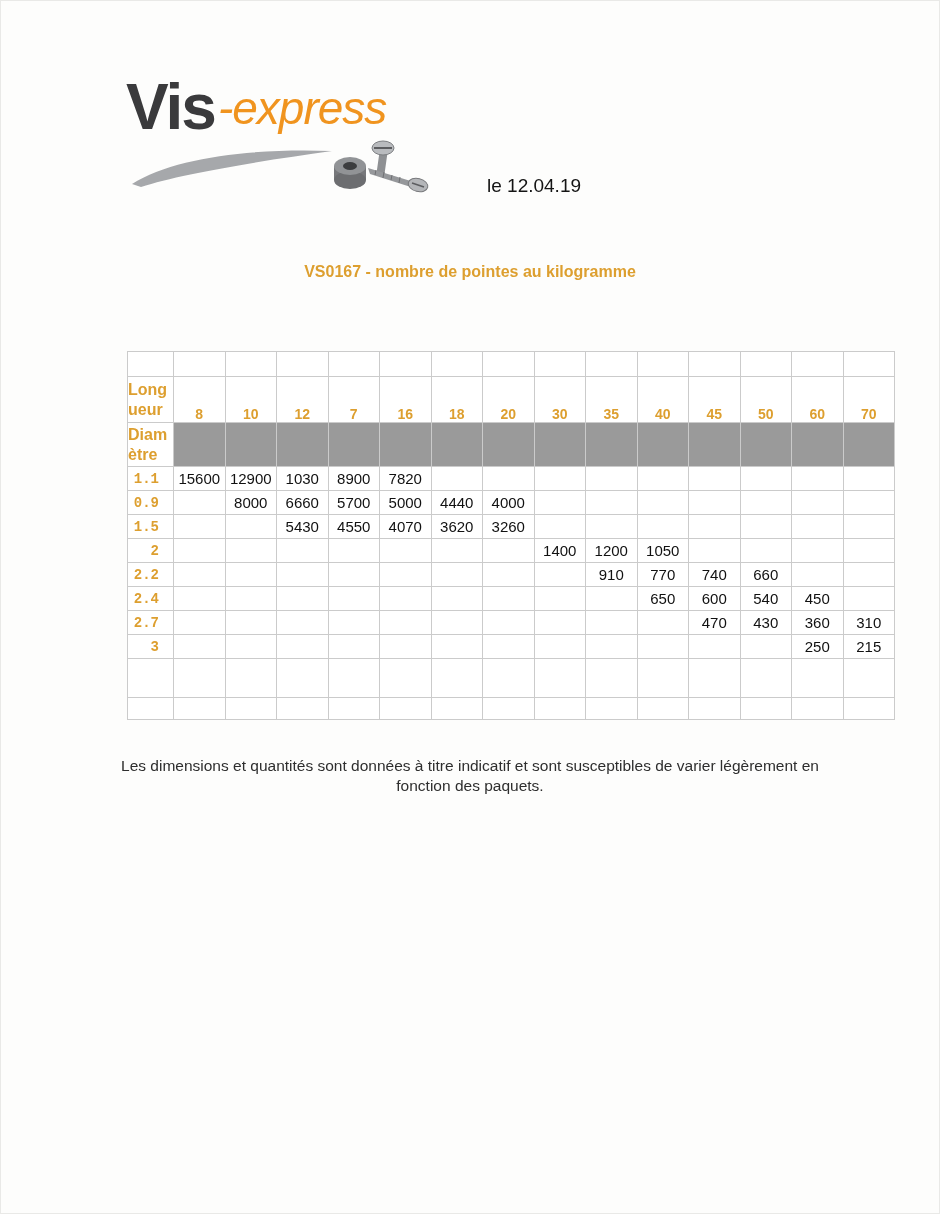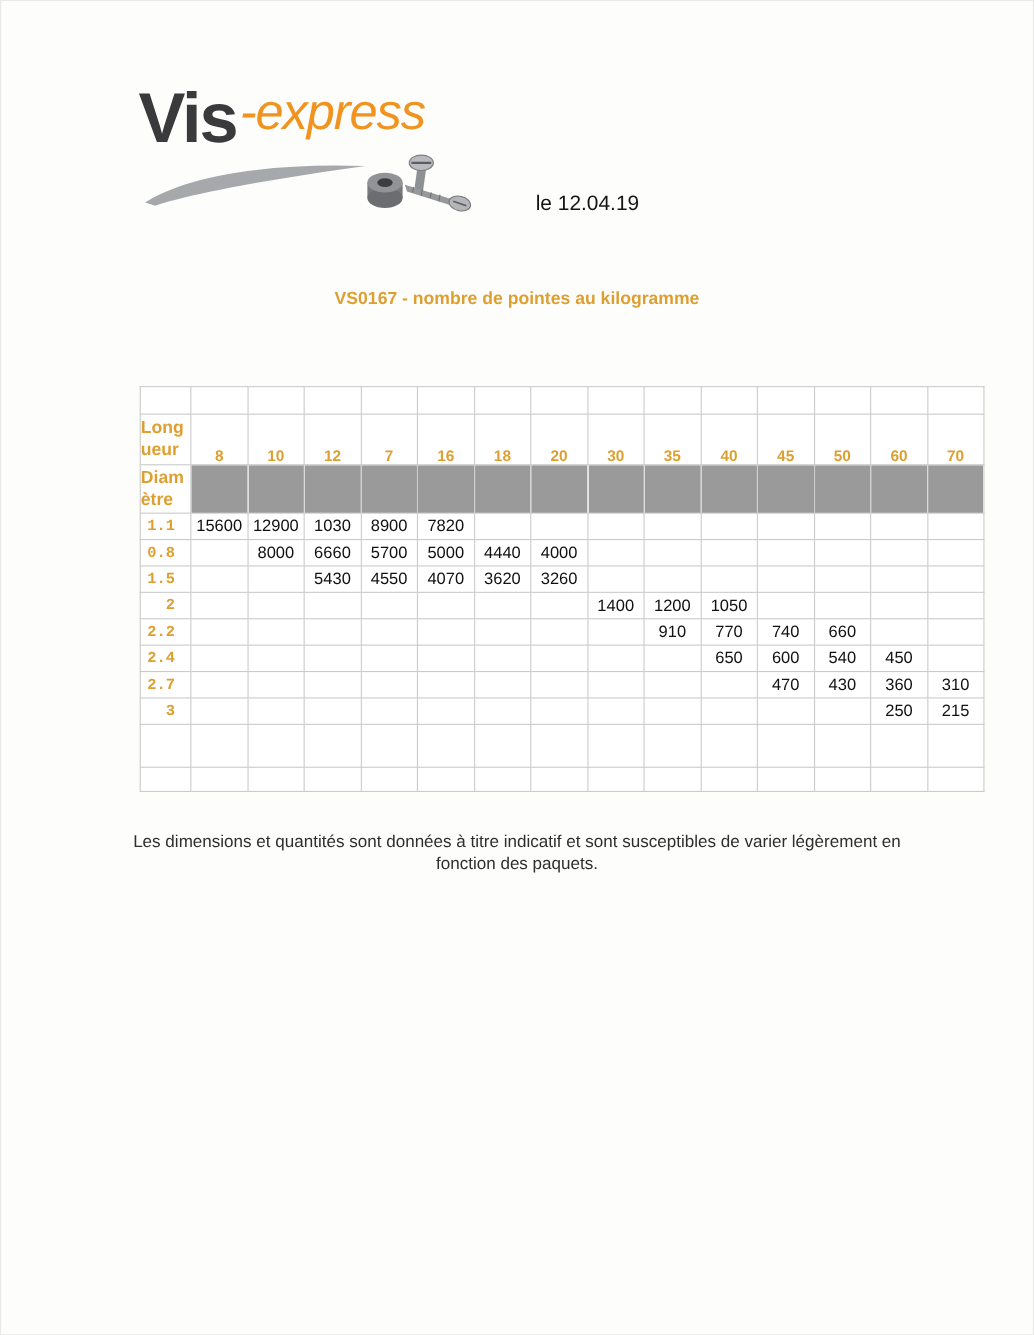--- a/index.html
+++ b/index.html
@@ -18,21 +18,21 @@
     font-family:"Liberation Sans", sans-serif;
   }
   .page{
     position:absolute;left:0;top:0;width:940px;height:1214px;
     background:#fdfdfc;
     box-shadow:inset 0 0 0 1px #e9e9e7;
     overflow:hidden;
   }
   
   .logo{position:absolute;left:126px;top:74px;width:320px;height:125px;}
-  .logo-line{display:flex;align-items:flex-start;white-space:nowrap;}
+  .logo-line{display:flex;align-items:center;white-space:nowrap;}
   .logo-vis{
     font-size:64px;font-weight:700;color:#3a3a3c;
     letter-spacing:-2px;line-height:1.05;
   }
   .logo-express{
     font-size:46px;font-weight:400;font-style:italic;
     color:var(--logo_orange);letter-spacing:-1px;margin-left:3px;
   }
   .logo-swoosh{position:absolute;left:2px;top:74px;}
   .logo-hw{position:absolute;left:196px;top:62px;}
@@ -208,21 +208,21 @@
           <td class="val"></td>
           <td class="val"></td>
           <td class="val"></td>
           <td class="val"></td>
           <td class="val"></td>
           <td class="val"></td>
           <td class="val"></td>
           <td class="val bR"></td>
         </tr>
         <tr class="r-data">
-          <th class="rowh bL">0.8</th>
+          <th class="rowh bL">0.9</th>
           <td class="val"></td>
           <td class="val">8000</td>
           <td class="val">6660</td>
           <td class="val">5700</td>
           <td class="val">5000</td>
           <td class="val">4440</td>
           <td class="val">4000</td>
           <td class="val"></td>
           <td class="val"></td>
           <td class="val"></td>

